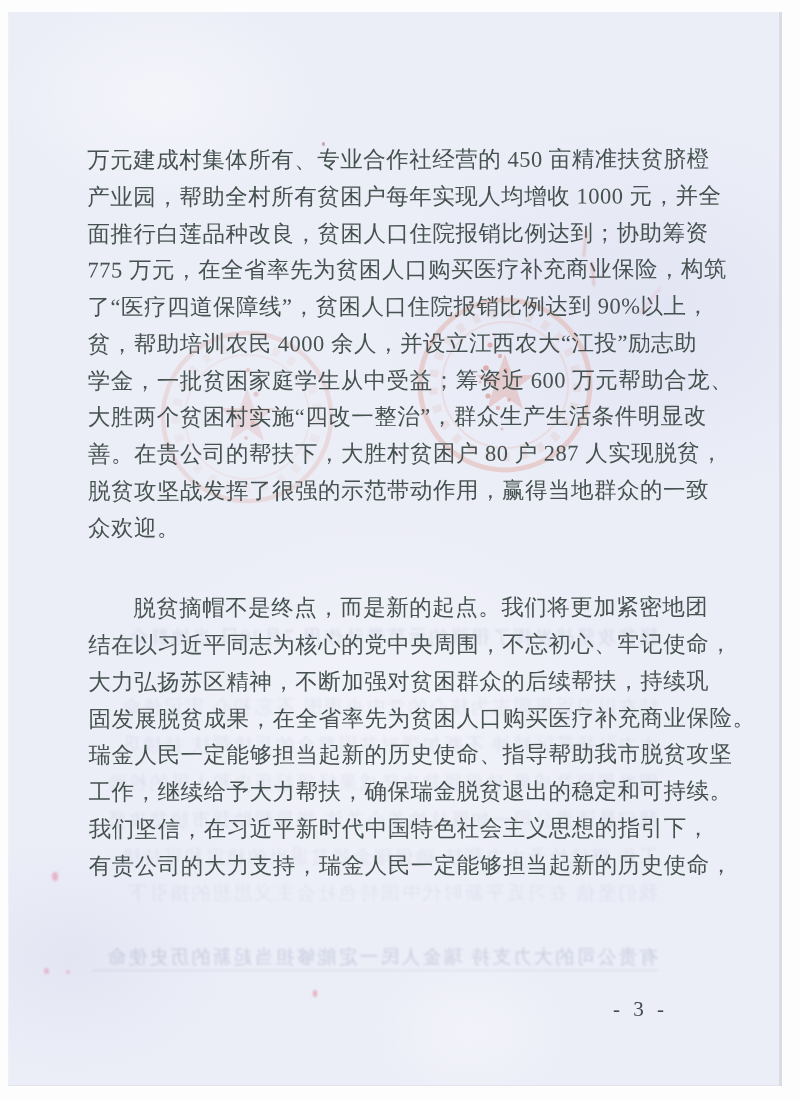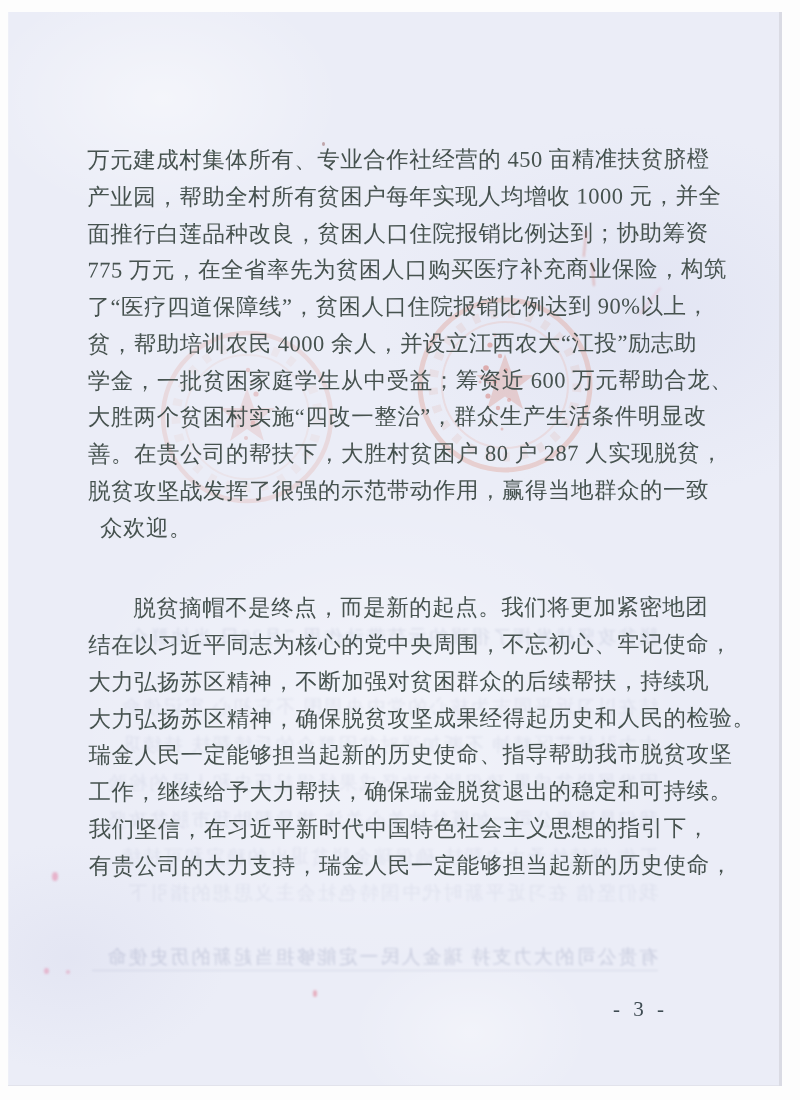--- a/index.html
+++ b/index.html
@@ -29,21 +29,21 @@
     font-size:22.5px;
     line-height:36.75px;
     letter-spacing:.5px;
   }
   .line{
     text-align:justify;
     text-align-last:justify;
     white-space:nowrap;
     height:36.75px;
   }
-  .line.short{text-align-last:left;margin-left:12px;}
+  .line.short{text-align-last:left;}
   .line.indent{text-indent:45px;margin-top:44px;}
   
   .page-number{
     position:absolute;left:583px;top:997px;width:115px;
     text-align:center;color:#3e4b52;font-size:21px;letter-spacing:4px;
   }
   
   .seal{position:absolute;pointer-events:none;filter:blur(.7px);}
   .seal.left {left:152px;top:322px;opacity:.42;}
   .seal.right{left:410px;top:290px;opacity:.60;}
@@ -140,21 +140,21 @@
   <div class="line">了“医疗四道保障线”，贫困人口住院报销比例达到 90%以上，</div>
   <div class="line">贫，帮助培训农民 4000 余人，并设立江西农大“江投”励志助</div>
   <div class="line">学金，一批贫困家庭学生从中受益；筹资近 600 万元帮助合龙、</div>
   <div class="line">大胜两个贫困村实施“四改一整治”，群众生产生活条件明显改</div>
   <div class="line">善。在贵公司的帮扶下，大胜村贫困户 80 户 287 人实现脱贫，</div>
   <div class="line">脱贫攻坚战发挥了很强的示范带动作用，赢得当地群众的一致</div>
   <div class="line short">众欢迎。</div>
   <div class="line indent">脱贫摘帽不是终点，而是新的起点。我们将更加紧密地团</div>
   <div class="line">结在以习近平同志为核心的党中央周围，不忘初心、牢记使命，</div>
   <div class="line">大力弘扬苏区精神，不断加强对贫困群众的后续帮扶，持续巩</div>
-  <div class="line">大力弘扬苏区精神，确保脱贫攻坚成果经得起历史和人民的检验。</div>
+  <div class="line">固发展脱贫成果，在全省率先为贫困人口购买医疗补充商业保险。</div>
   <div class="line">瑞金人民一定能够担当起新的历史使命、指导帮助我市脱贫攻坚</div>
   <div class="line">工作，继续给予大力帮扶，确保瑞金脱贫退出的稳定和可持续。</div>
   <div class="line">我们坚信，在习近平新时代中国特色社会主义思想的指引下，</div>
   <div class="line">有贵公司的大力支持，瑞金人民一定能够担当起新的历史使命，</div>
 </div>
 
 <div class="page-number">- 3 -</div>
 
 <div class="smudge sm-pink1"></div>
 <div class="smudge sm-pink2"></div>

